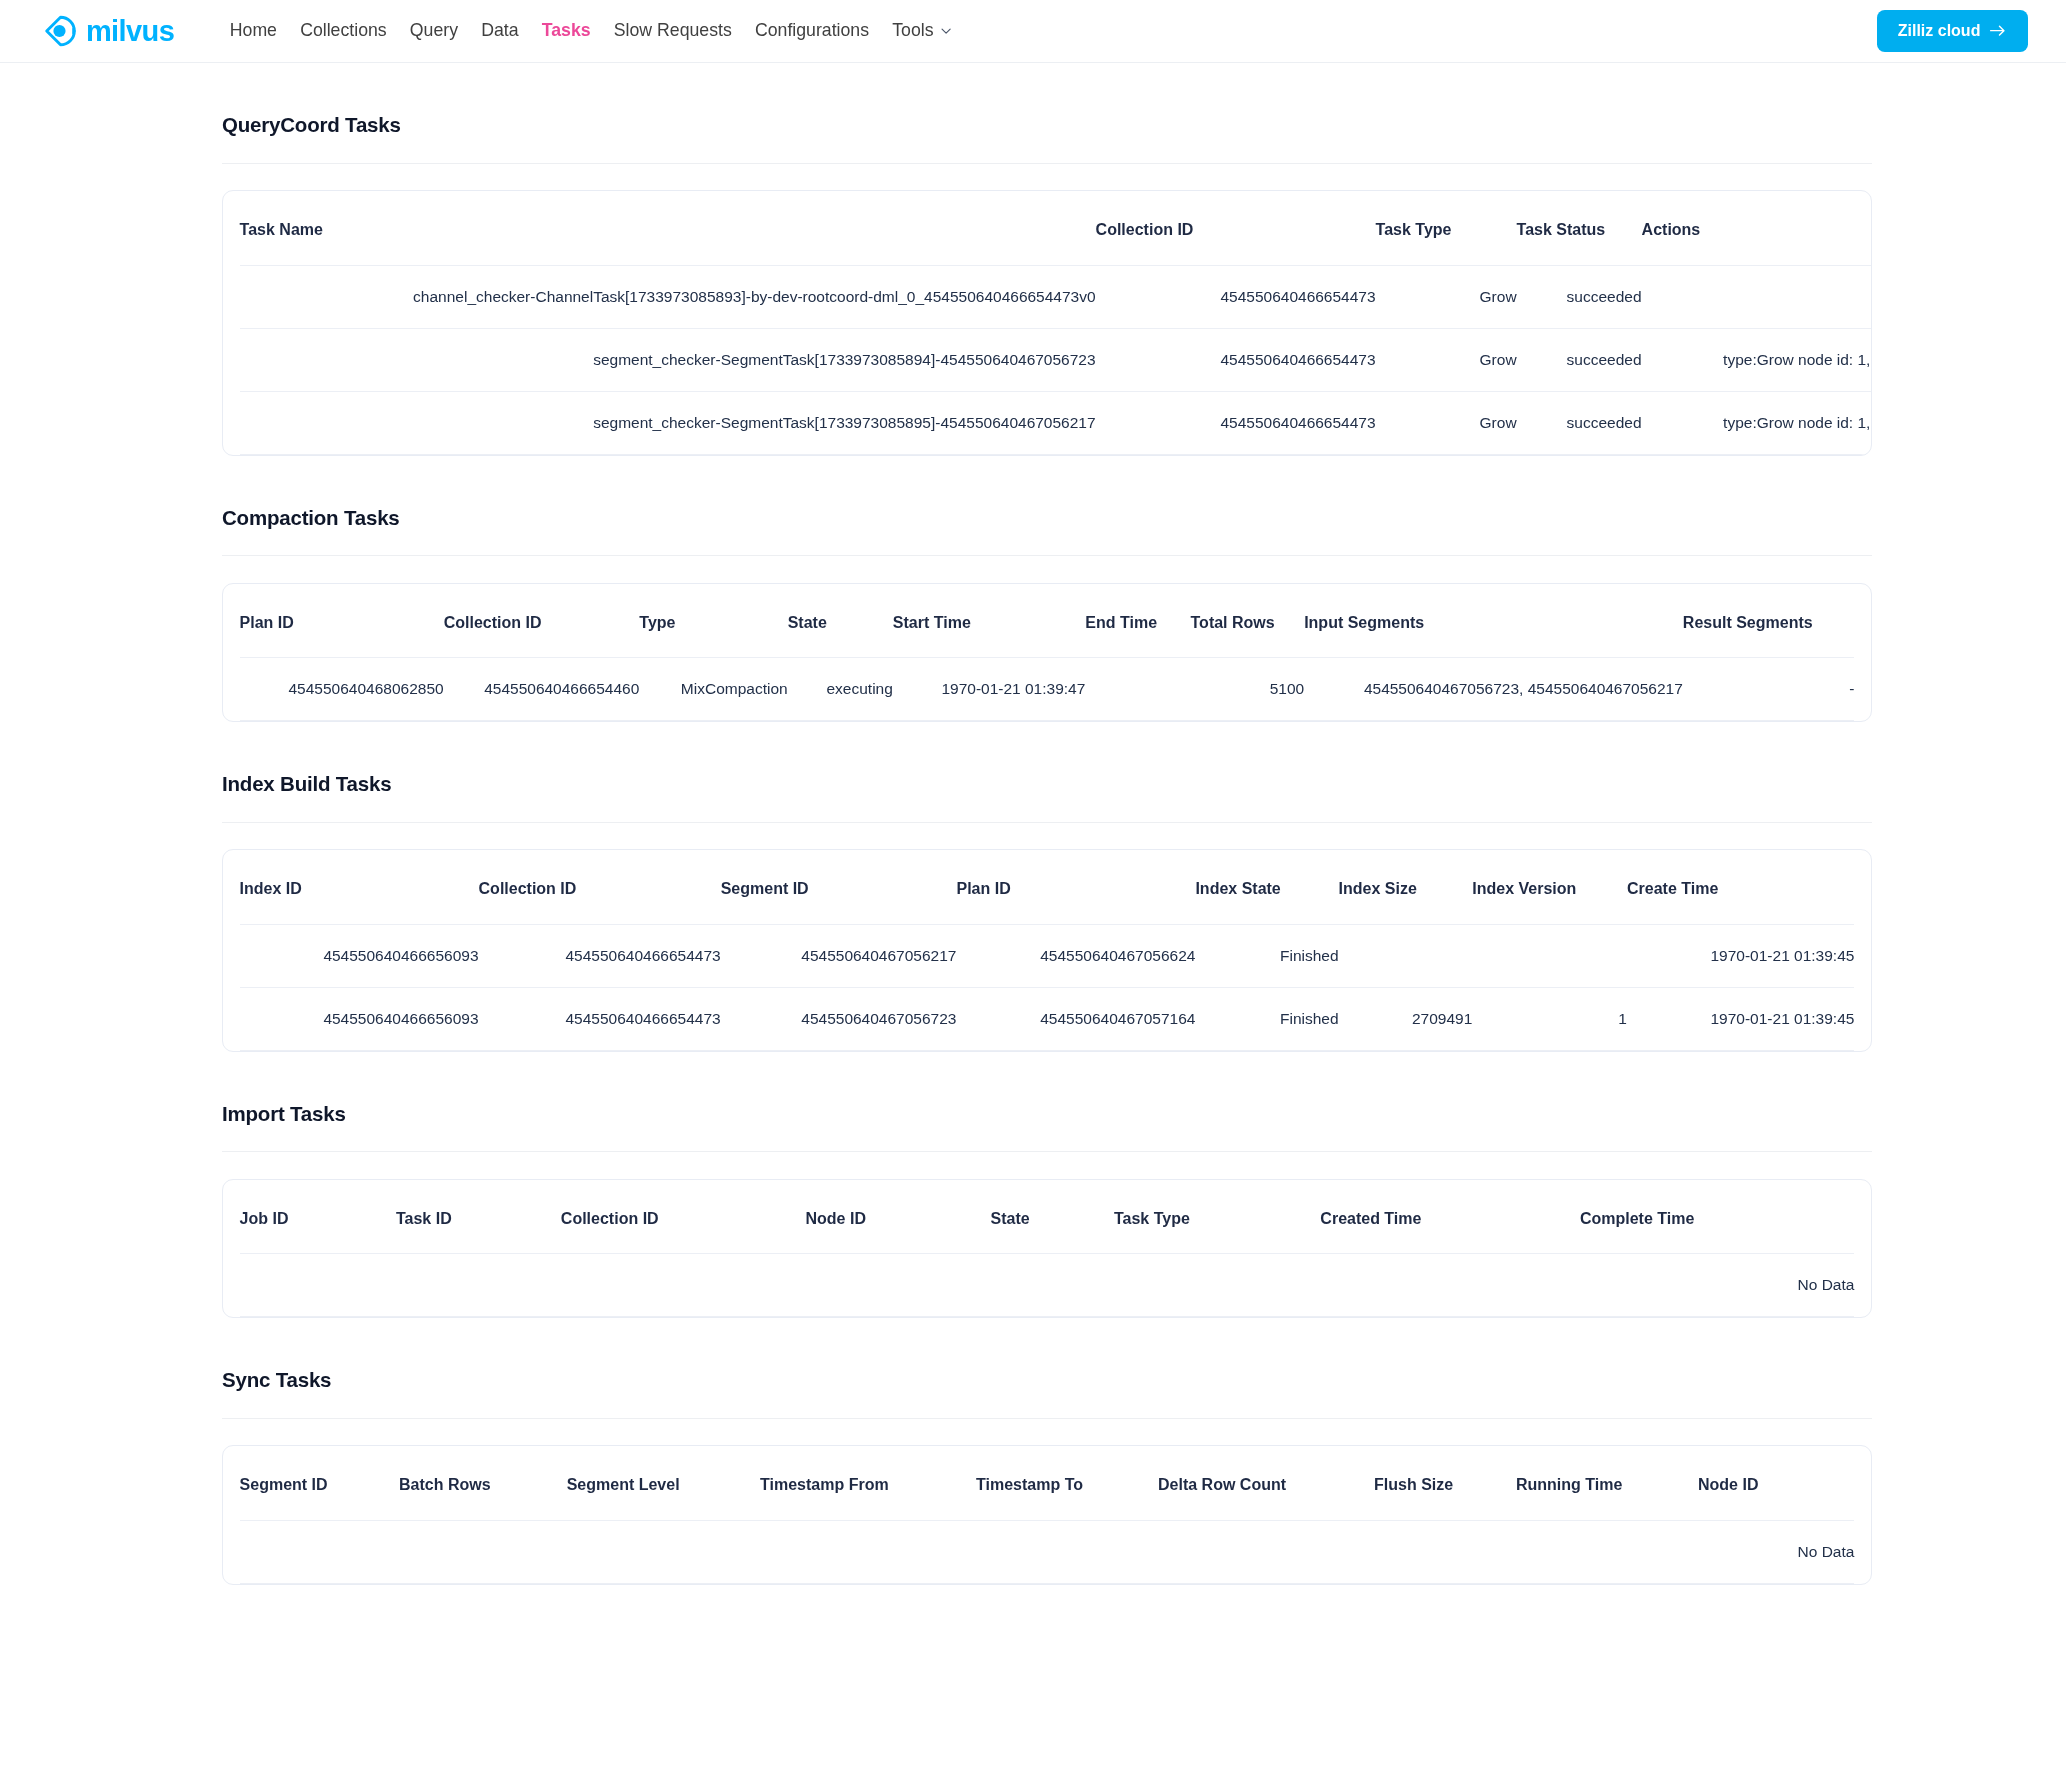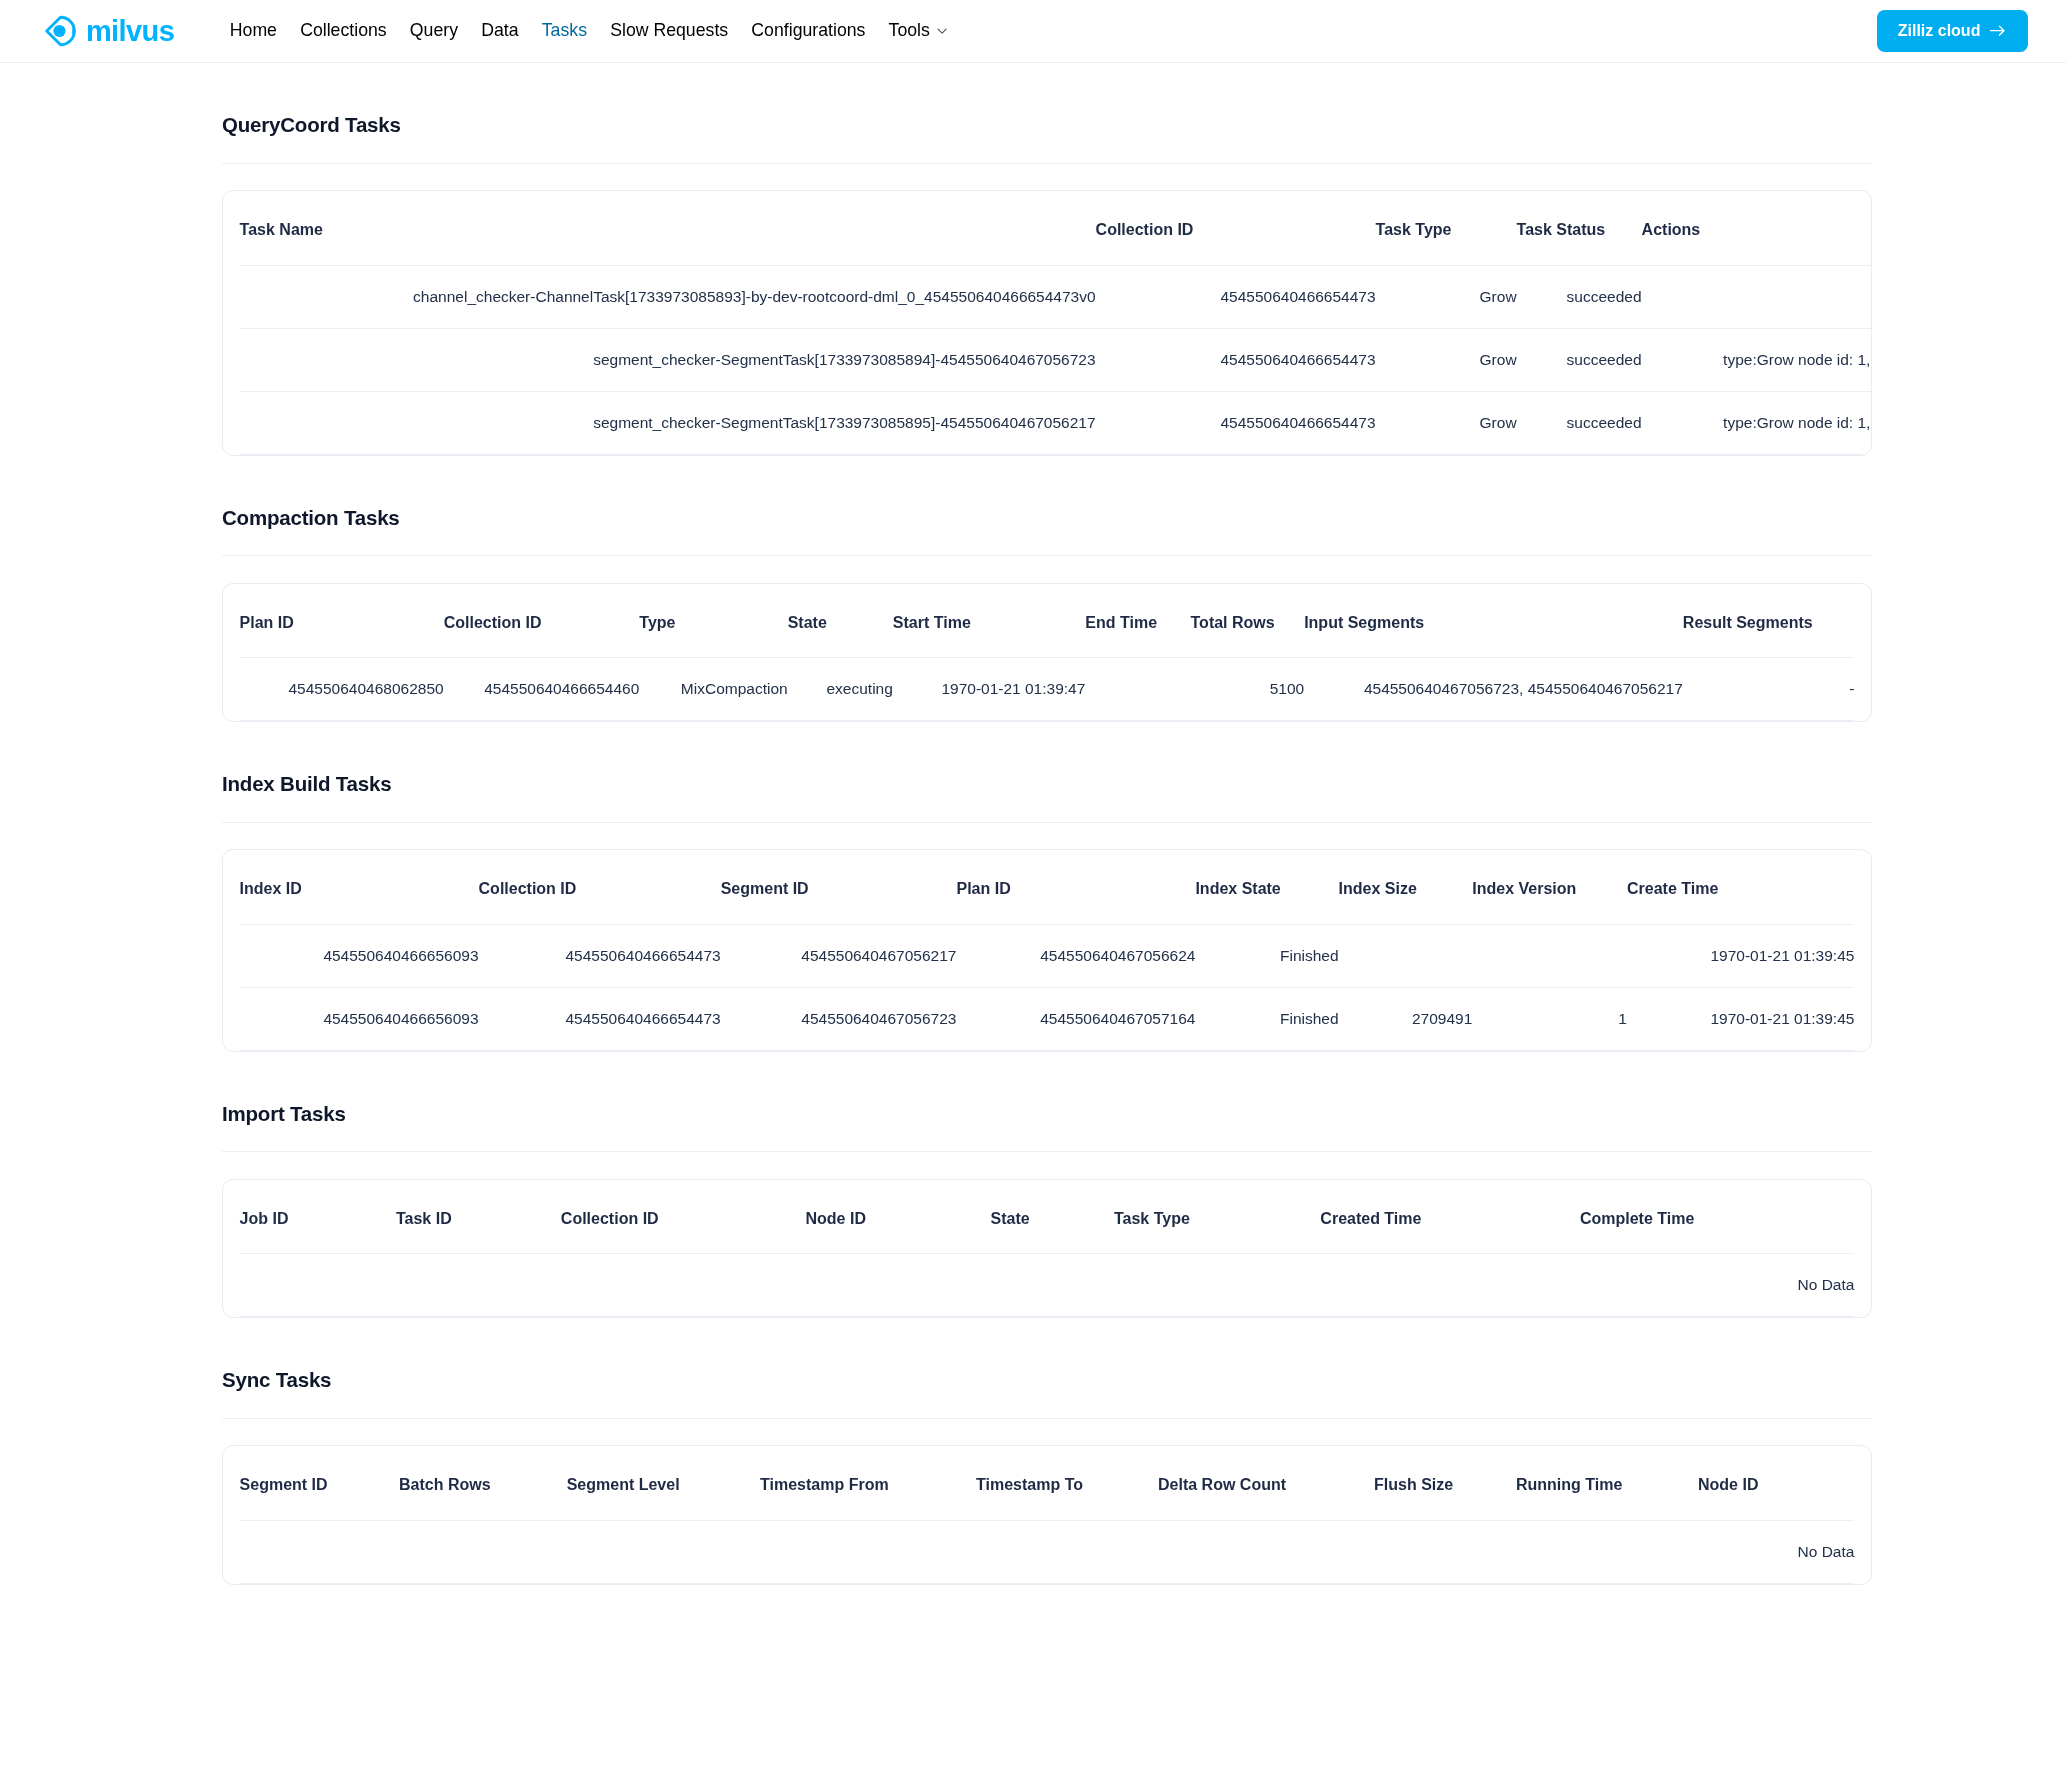--- a/index.html
+++ b/index.html
@@ -39,27 +39,27 @@
     line-height: 1;
   }
 
   .navlinks {
     display: flex;
     align-items: center;
     gap: 0;
   }
   .navlink {
     font-size: 17.7px;
-    color: #000000;
+    color: #404040;
     padding: 0 11.6px;
     line-height: 1;
     white-space: nowrap;
     cursor: pointer;
   }
-  .navlink.active { color: #0369a1; }
+  .navlink.active { color: #ec4899; font-weight: bold; }
   .navlink.with-caret {
     display: flex;
     align-items: center;
     gap: 6.1px;
   }
   .caret {
     width: 12.2px;
     height: 12.2px;
     display: inline-block;
     flex: none;

